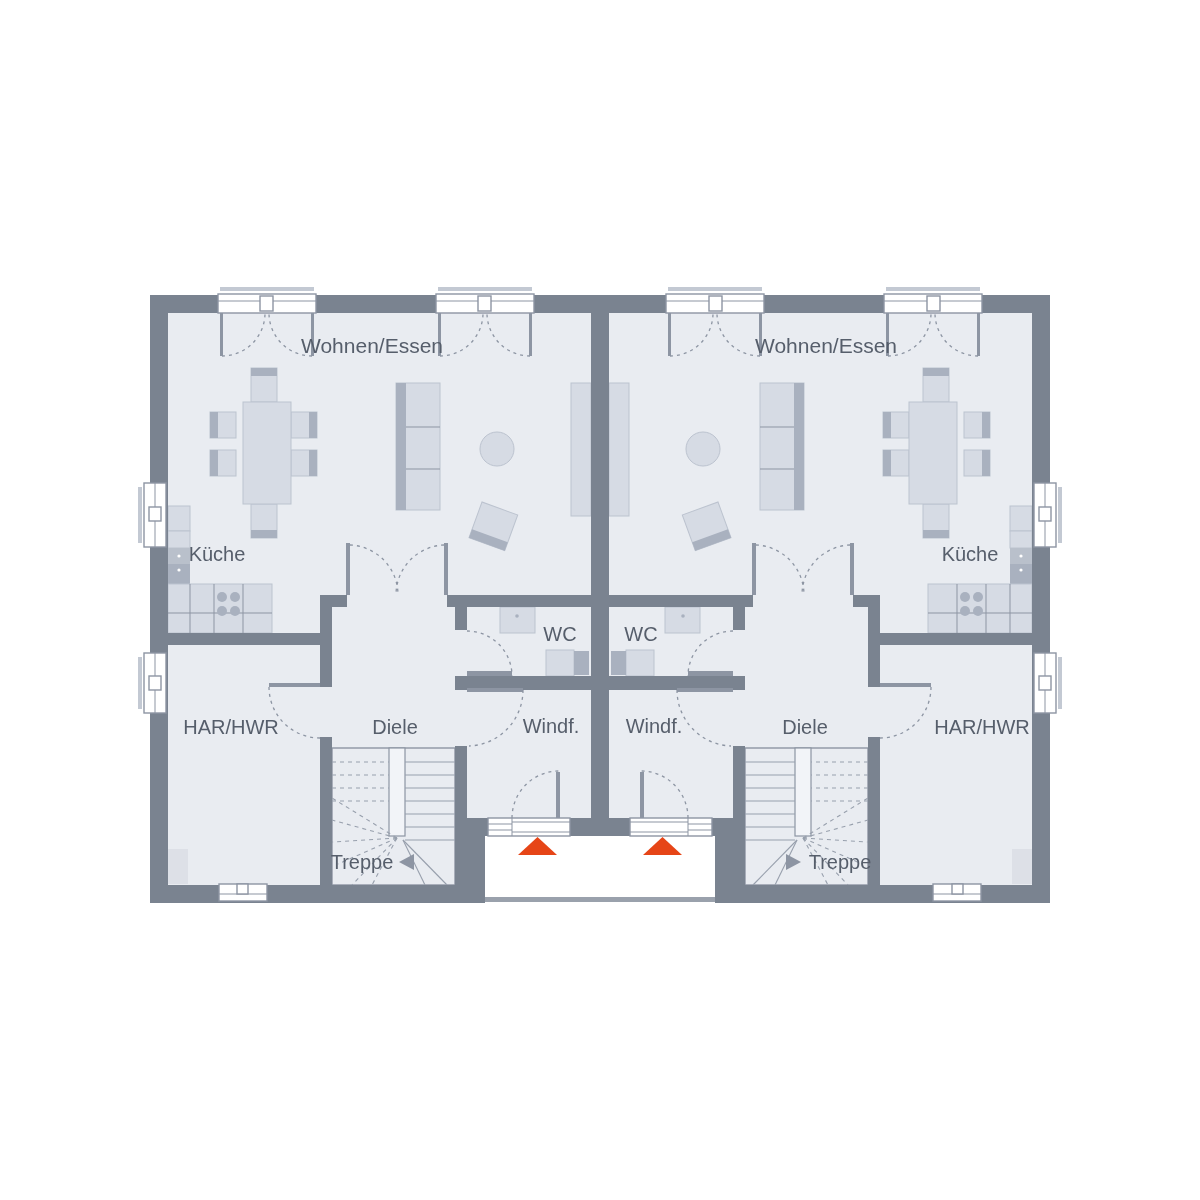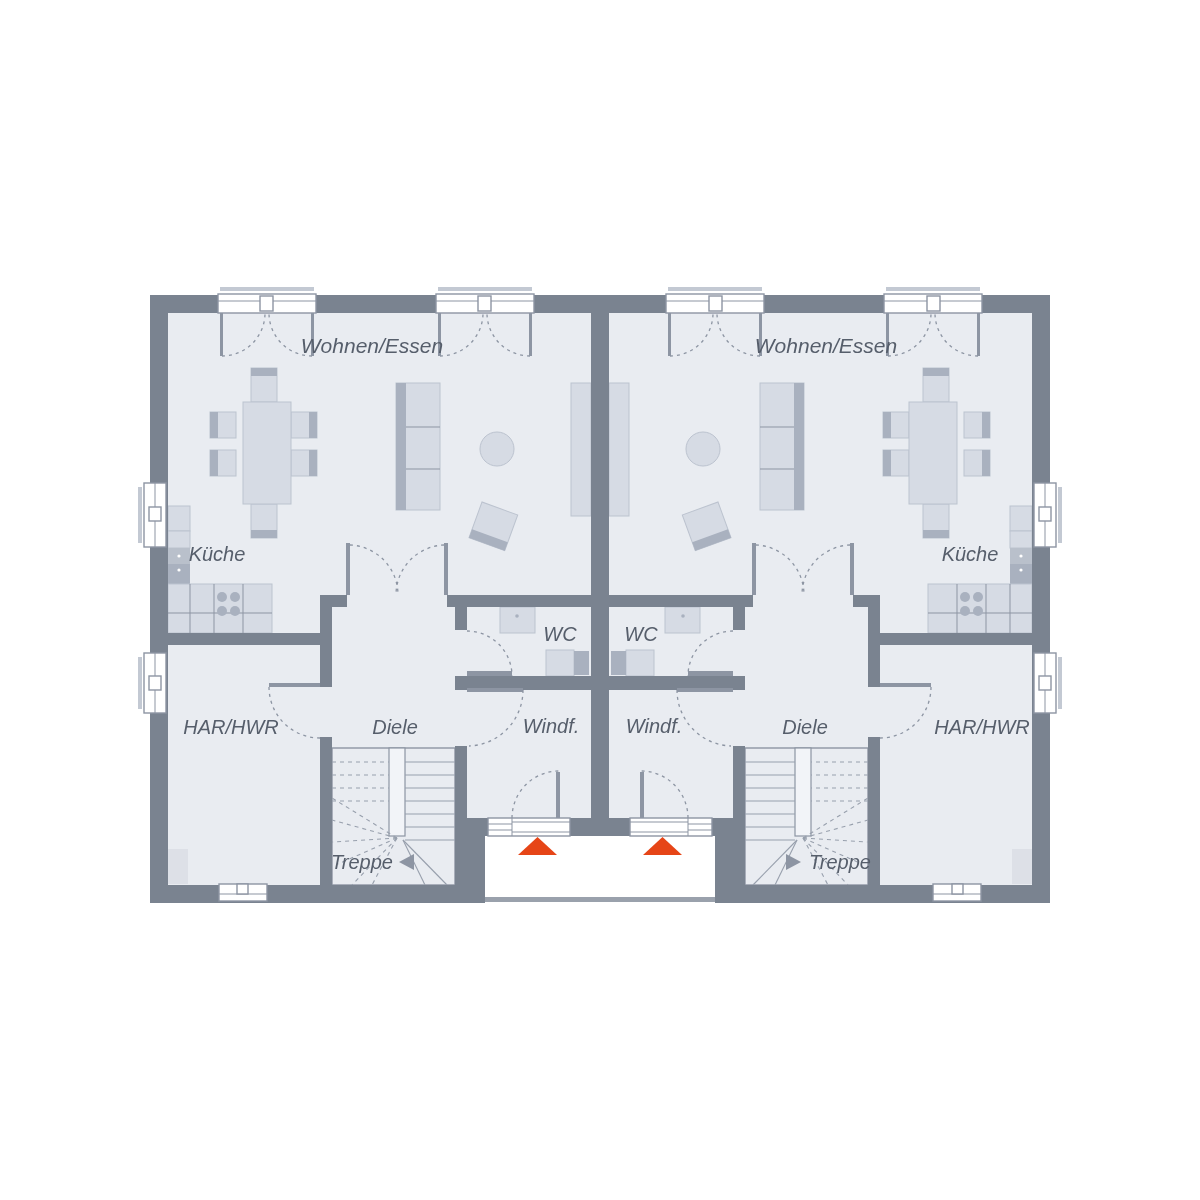--- a/index.html
+++ b/index.html
@@ -1,16 +1,16 @@
 <!DOCTYPE html>
 <html style="--color-wall: #7a8390; --color-floor: #e9ecf1; --color-furniture: #d6dbe4; --color-furniture_edge: #bcc3cf; --color-furniture_dark: #a9b1bf; --color-appliance: #b9c0cb; --color-line: #8d95a3; --color-tread: #98a0ad; --color-text: #565e6b; --color-accent_red: #e64517; --color-outline_light: #c3c9d3; --color-porch_edge: #9aa1ac; --color-equipment: #dde0e7; --color-void_fill: #f2f4f8;"><head>
 <meta charset="utf-8">
 <style>
   html,body{margin:0;padding:0;background:#ffffff;}
-  .page{width:1200px;height:1200px;background:#ffffff;position:relative;font-family:"Liberation Sans",sans-serif;font-style:italic;}
+  .page{width:1200px;height:1200px;background:#ffffff;position:relative;font-family:"Liberation Sans",sans-serif;}
   svg{display:block;}
   .wall{fill:var(--color-wall,#7a8390);}
   .floor{fill:var(--color-floor,#e9ecf1);}
   .furn{fill:var(--color-furniture,#d6dbe4);stroke:var(--color-furniture_edge,#bcc3cf);stroke-width:1;}
   .band{fill:var(--color-furniture_dark,#a9b1bf);}
   .appl{fill:var(--color-appliance,#b9c0cb);}
   .appl2{fill:var(--color-furniture_dark,#a9b1bf);}
   .dot{fill:#ffffff;}
   .wframe{fill:#ffffff;stroke:var(--color-line,#8d95a3);stroke-width:1.4;}
   .wline{stroke:var(--color-line,#8d95a3);stroke-width:1;fill:none;}

